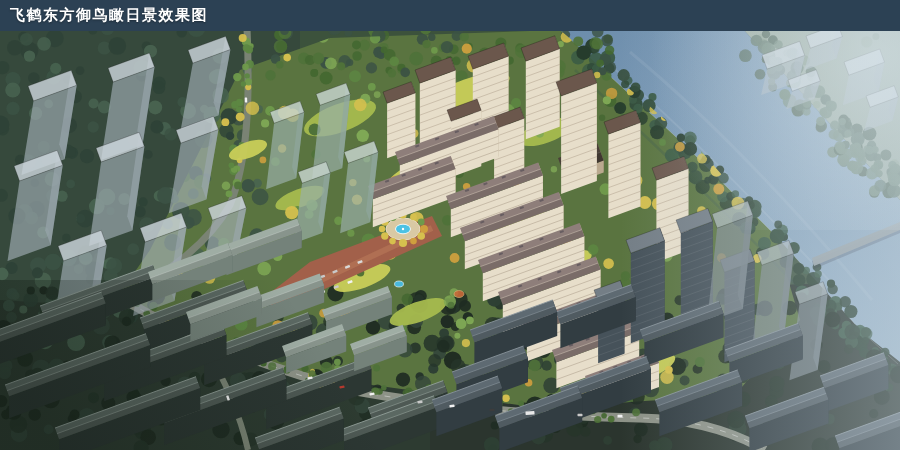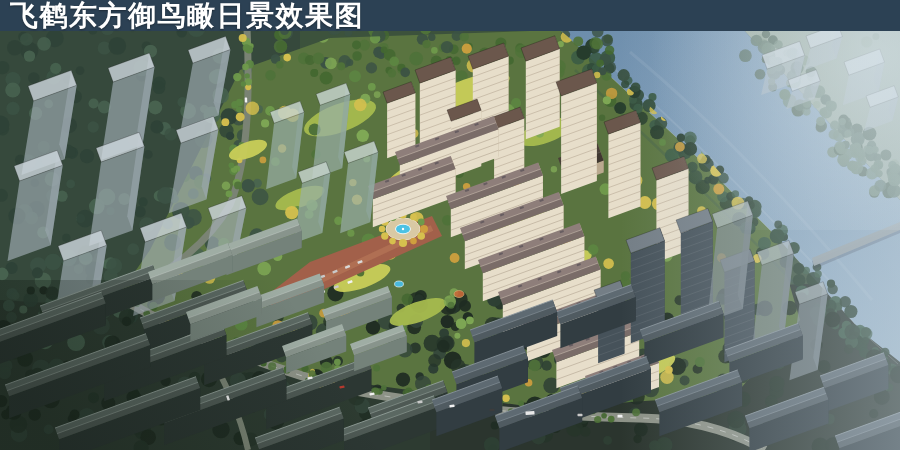--- a/index.html
+++ b/index.html
@@ -1,21 +1,21 @@
 <!DOCTYPE html>
 <html><head>
 <meta charset="utf-8">
 <style>
   html,body{margin:0;padding:0;background:#10151a;}
   .stage{position:relative;width:900px;height:450px;overflow:hidden;
          font-family:"Liberation Sans","DejaVu Sans",sans-serif;}
   .stage svg{position:absolute;left:0;top:0;}
   .titlebar{position:absolute;left:0;top:0;width:900px;height:31px;
             display:flex;align-items:center;box-sizing:border-box;
-            padding-left:10px;font-size:28px;font-weight:700;letter-spacing:1.5px;
+            padding-left:10px;font-size:15px;font-weight:700;letter-spacing:1.5px;
             text-shadow:0 1px 2px rgba(0,0,0,.35);user-select:none;}
 </style>
 </head>
 <body>
 
 <div class="stage">
   <svg id="scene" width="900" height="450" viewBox="0 0 900 450">
     <defs>
         <clipPath id="siteClip">
           <polygon points="240,70 330,38 560,30 625,85 700,150 775,235 800,320 735,395 540,408 300,375 195,342 118,296 150,250"></polygon>

